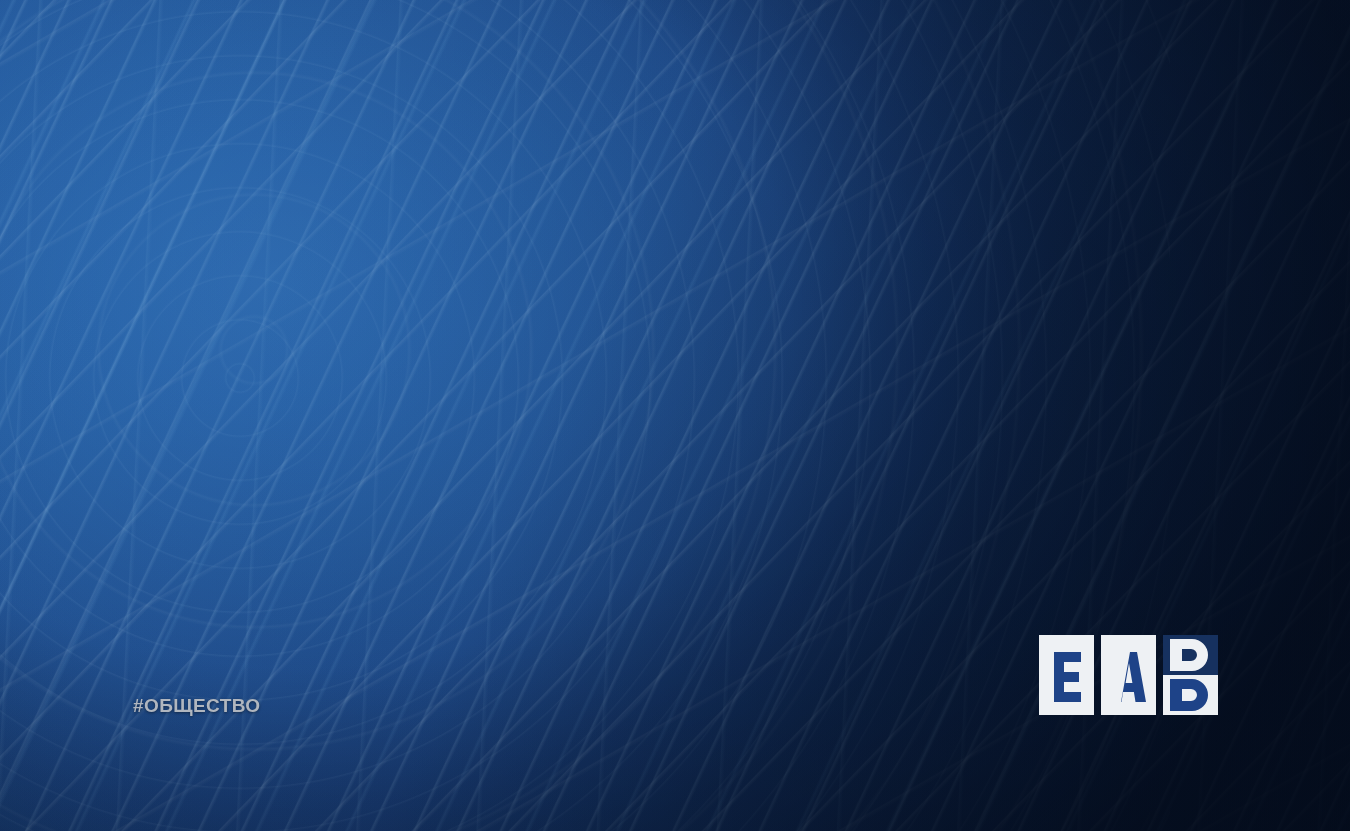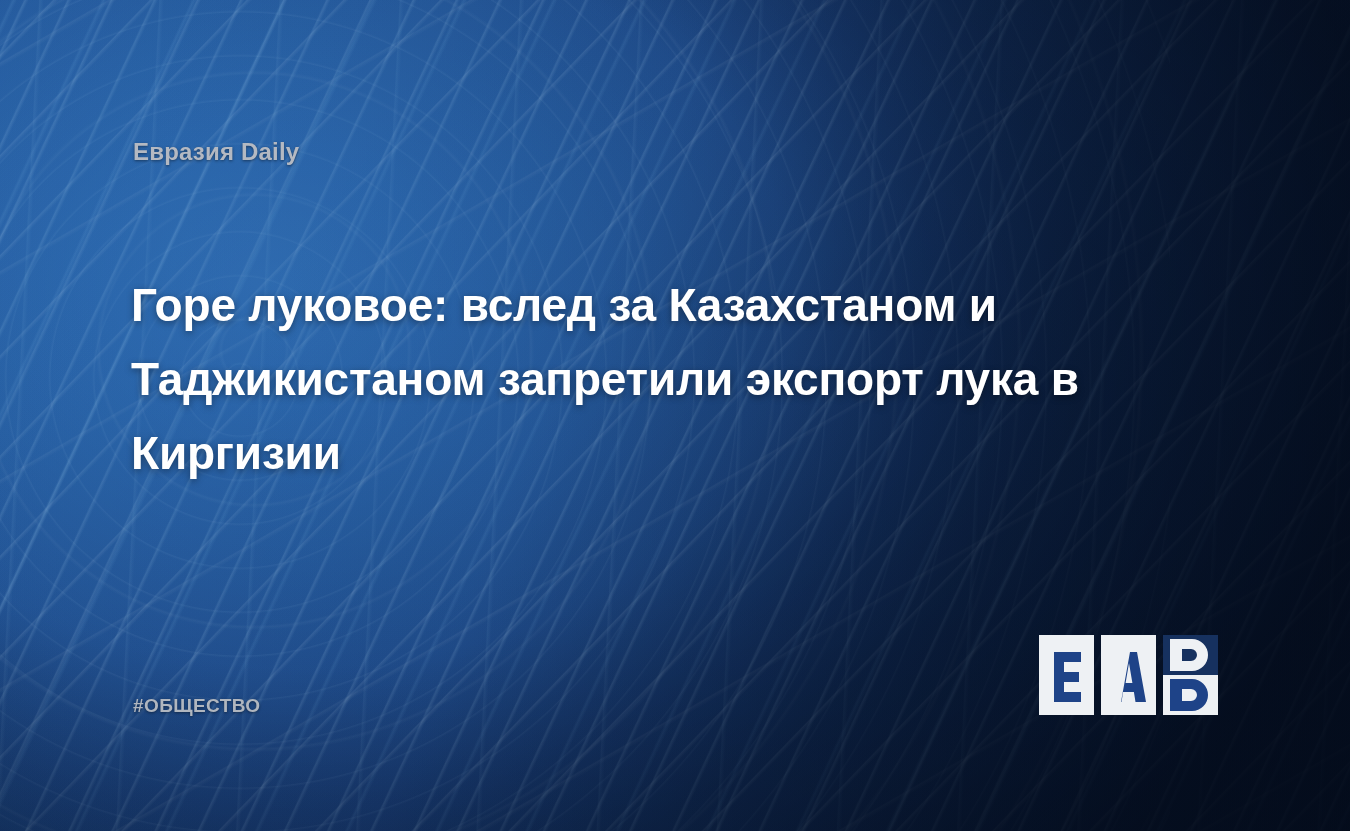--- a/index.html
+++ b/index.html
@@ -209,23 +209,21 @@
     <span class="t3"></span>
     <span class="t4"></span>
   </div>
   <div class="arcs"></div>
   <div class="arcs2"></div>
   <div class="bg-vignette"></div>
   <div class="bg-darken"></div>
 
   <div class="content">
 
-    <div class="masthead">Евразия Daily</div>
-
-    <h1 class="headline">Горе луковое: вслед за Казахстаном и Таджикистаном запретили экспорт лука в Киргизии</h1>
+
 
     <div class="category">#ОБЩЕСТВО</div>
 
     <svg class="logo" viewBox="0 0 184 88" role="img">
       <title>EAD</title>
 
       <rect x="0" y="4" width="55" height="80" fill="#eef1f4"></rect>
       <path d="M15 21 h27 v10 H25 v10 h15 v10 H25 v10 h17 v10 H15 Z" fill="#1e4388"></path>
 
       <rect x="62" y="4" width="55" height="80" fill="#eef1f4"></rect>

